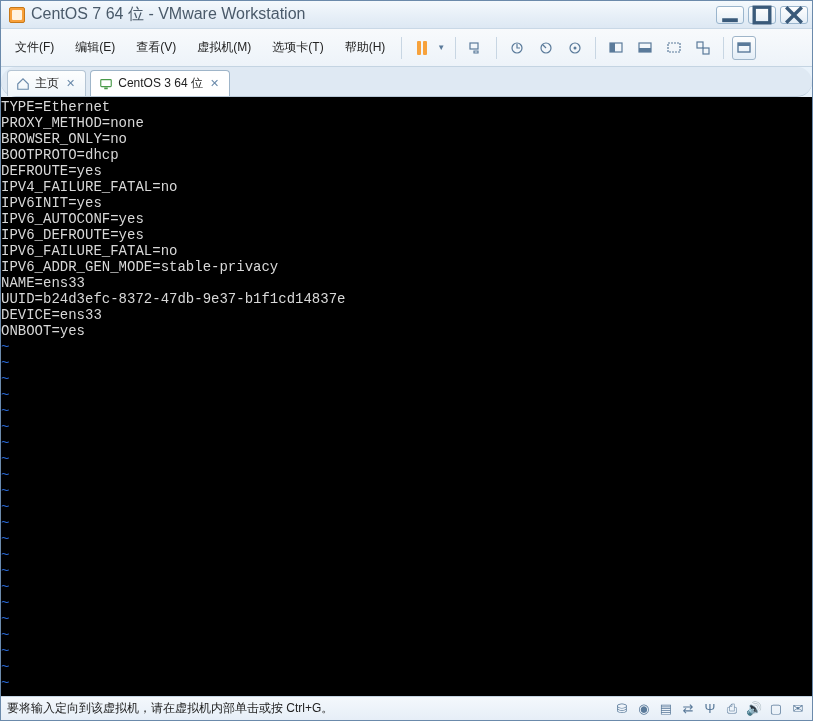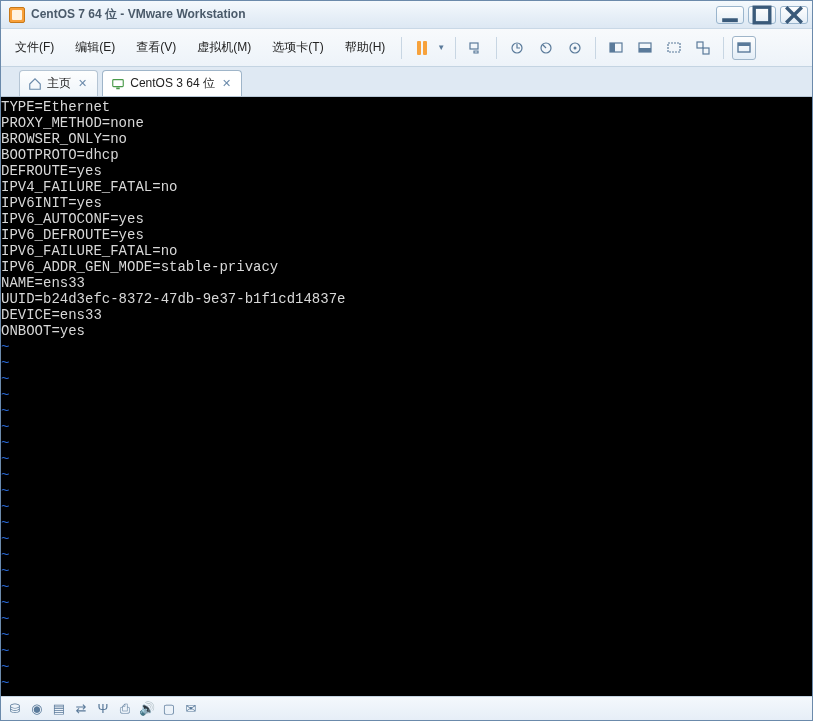--- a/index.html
+++ b/index.html
@@ -38,23 +38,22 @@
 .titlebar-icon::after {
   content: "";
   position: absolute;
   inset: 2px;
   background: #fff3e0;
   border-radius: 1px;
 }
 .titlebar-text {
   flex: 1;
   color: #4a5a6a;
-  font-size: 12px;
+  font-size: 16px;
   padding-left: 2px;
-  font-weight: bold;
 }
 .window-controls {
   display: flex;
   gap: 4px;
 }
 .win-btn {
   width: 28px; height: 18px;
   border: 1px solid #9ab5cd;
   border-radius: 3px;
   background: linear-gradient(to bottom, #fefefe, #e4eef7);
@@ -112,21 +111,22 @@
   color: #5a7a9a;
   margin-left: -2px;
   margin-right: 2px;
 }
 .tabbar {
   height: 30px;
   background: #dfe9f3;
   border-bottom: 1px solid #b8c8d7;
   display: flex;
   align-items: flex-end;
-  padding: 0 18px;
+  padding: 0 6px;
+  border-radius: 15px;
 }
 .tab {
   height: 26px;
   border: 1px solid #b5c5d4;
   border-bottom: none;
   background: linear-gradient(to bottom, #fdfefe, #eff5fa);
   border-radius: 4px 4px 0 0;
   display: flex;
   align-items: center;
   padding: 0 8px;
@@ -343,20 +343,21 @@
 <span class="tilde">~</span>
 <span class="tilde">~</span>
 <span class="tilde">~</span>
 <span class="tilde">~</span>
 <span class="tilde">~</span>
 <span class="tilde">~</span>
 <span class="tilde">~</span>
 </div>
 
   <div class="statusbar">
+    <div class="status-text">要将输入定向到该虚拟机，请在虚拟机内部单击或按 Ctrl+G。</div>
     <div class="status-icons">
       <div class="status-icon">
           <span class="sico">⛁</span>
         </div>
       <div class="status-icon">
           <span class="sico">◉</span>
         </div>
       <div class="status-icon">
           <span class="sico">▤</span>
         </div>

